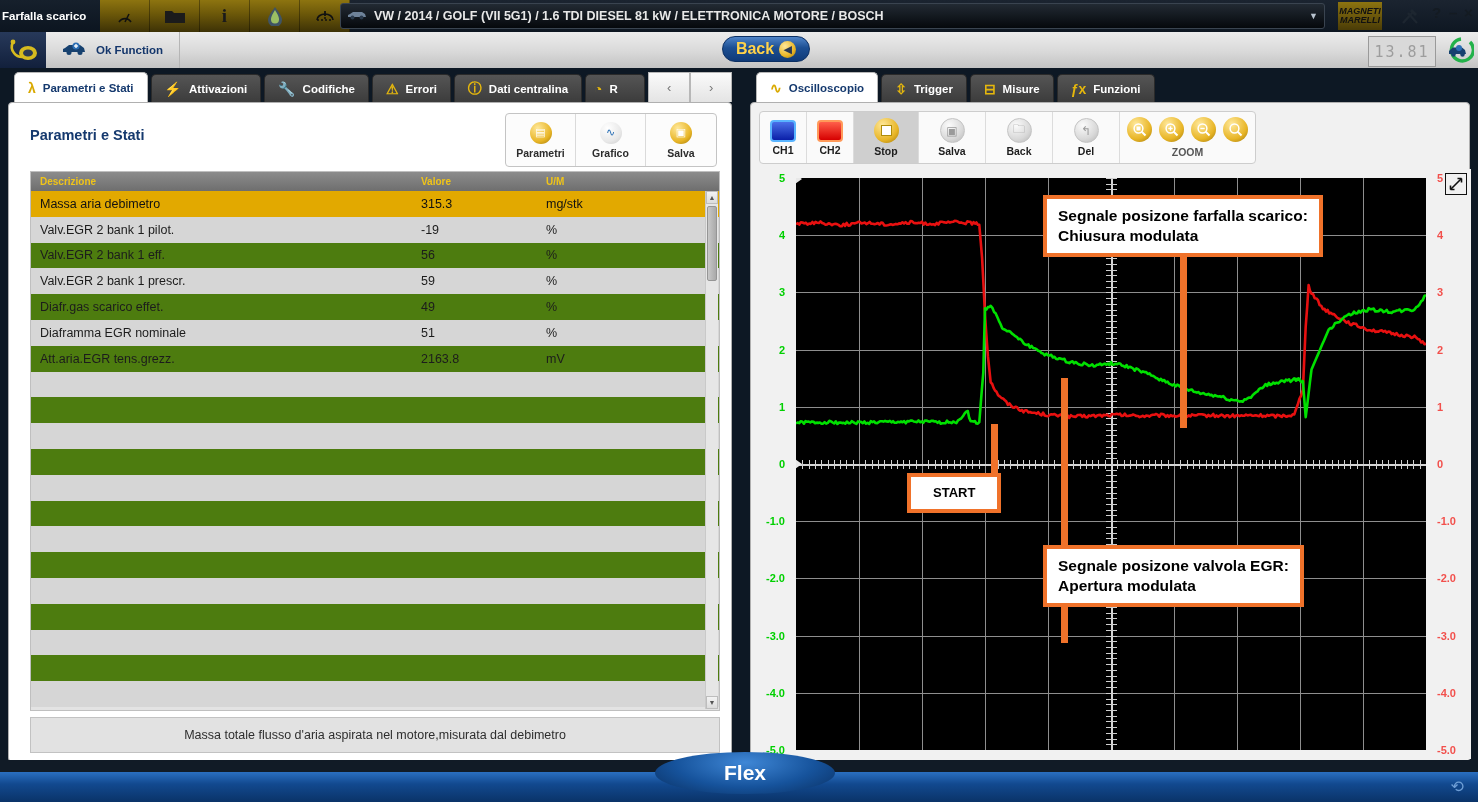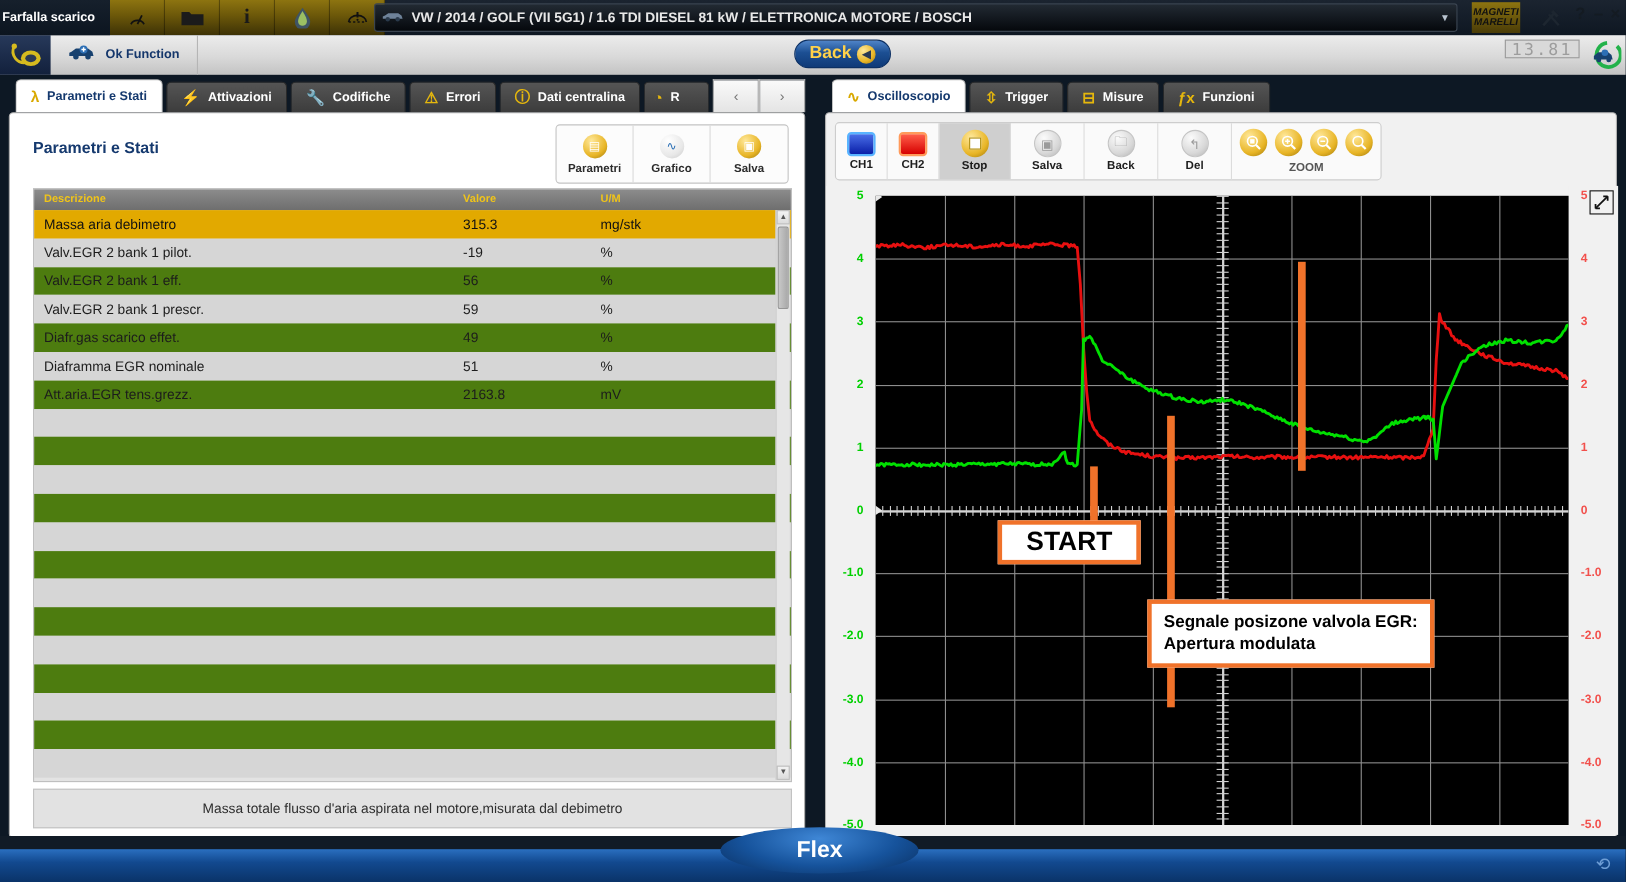--- a/index.html
+++ b/index.html
@@ -77,21 +77,21 @@
     border:1px solid #0b2f63; border-radius:13px;
     display:flex; align-items:center; justify-content:center; gap:5px;
   }
   .backbtn .t { color:#ffd24a; font-size:16px; font-weight:bold; }
   .backbtn .arr {
     width:17px; height:17px; border-radius:50%;
     background: radial-gradient(circle at 35% 30%,#ffe89a,#e8b526 60%,#9c7509);
     color:#2b3a54; font-size:11px; display:flex; align-items:center; justify-content:center;
   }
   .lcd {
-    position:absolute; left:1368px; top:4px; width:68px; height:17px;
+    position:absolute; left:1368px; top:4px; width:68px; height:31px;
     border:1px solid #9a9a9a; background:#d9d9d9;
     display:flex; align-items:center; justify-content:center;
     font-family:"DejaVu Sans Mono", monospace; font-size:15px;
     color:#9d9d9d; letter-spacing:2px;
   }
   .connico {
     position:absolute; left:1442px; top:32px; width:34px; height:36px;
     display:flex; align-items:center; justify-content:center;
   }
 
@@ -242,21 +242,21 @@
     border-left:7px solid #e8e8e8;
   }
 
   .marker { position:absolute; width:7px; background:#f0722a; }
 
   .callout {
     position:absolute; background:#fff; border:4px solid #f0722a;
     padding:7px 11px; font-size:15.5px; font-weight:bold; color:#000;
     line-height:20px; white-space:pre-line;
   }
-  .callout.start { font-size:24px; padding:6px 22px; }
+  .callout.start { font-size:13px; padding:6px 22px; }
 
   .expandbtn {
     position:absolute; right:4px; top:4px; width:22px; height:22px;
     border:1.5px solid #111; background:#f1f1f1;
     display:flex; align-items:center; justify-content:center;
     font-size:13px; color:#111;
   }
 
   
   .botbar {
@@ -874,20 +874,22 @@
           <div class="arrowmark" style="left: -1px; top: -4px;"></div>
           <svg id="traces" width="630" height="572" viewBox="0 0 630 572" style="position:absolute;left:0;top:0;">
             <path d="M0.0 46.3 L1.6 45.2 L3.3 46.6 L4.9 44.3 L6.5 44.5 L8.2 45.4 L9.8 44.7 L11.5 46.6 L13.1 45.6 L14.7 46.0 L16.4 44.0 L18.0 45.9 L19.6 43.9 L21.3 44.8 L22.9 45.0 L24.5 43.4 L26.2 45.0 L27.8 45.5 L29.5 46.8 L31.1 46.4 L32.7 45.3 L34.4 46.0 L36.0 47.1 L37.6 46.2 L39.3 45.8 L40.9 46.1 L42.5 46.9 L44.2 48.2 L45.8 48.2 L47.5 45.8 L49.1 48.0 L50.7 44.9 L52.4 47.6 L54.0 47.4 L55.6 45.2 L57.3 45.3 L58.9 45.4 L60.5 44.8 L62.2 43.9 L63.8 43.8 L65.5 45.5 L67.1 45.1 L68.7 44.5 L70.4 46.1 L72.0 45.2 L73.6 43.9 L75.3 45.8 L76.9 45.7 L78.5 46.2 L80.2 45.7 L81.8 45.0 L83.5 46.7 L85.1 44.6 L86.7 44.9 L88.4 47.5 L90.0 47.5 L91.6 47.2 L93.3 46.8 L94.9 46.2 L96.5 46.9 L98.2 46.4 L99.8 45.9 L101.5 46.3 L103.1 45.4 L104.7 45.7 L106.4 44.3 L108.0 45.6 L109.6 44.1 L111.3 45.7 L112.9 45.7 L114.5 43.1 L116.2 43.3 L117.8 44.9 L119.5 45.1 L121.1 45.3 L122.7 44.7 L124.4 45.0 L126.0 43.7 L127.6 46.7 L129.3 44.6 L130.9 46.7 L132.5 46.6 L134.2 45.8 L135.8 46.6 L137.5 46.2 L139.1 47.1 L140.7 44.9 L142.4 46.6 L144.0 43.8 L145.6 43.7 L147.3 44.1 L148.9 44.4 L150.5 44.8 L152.2 43.6 L153.8 44.5 L155.5 44.0 L157.1 43.8 L158.7 42.8 L160.4 43.0 L161.9 43.6 L163.5 44.7 L165.0 44.4 L166.6 45.1 L168.2 45.5 L169.7 46.1 L171.3 43.4 L172.9 43.7 L174.4 43.7 L176.0 46.5 L177.5 44.2 L179.0 45.7 L180.4 44.5 L181.8 46.8 L183.3 46.9 L184.7 63.5 L186.1 80.1 L187.6 108.7 L189.0 137.3 L190.4 157.3 L191.9 178.2 L193.3 191.1 L194.7 204.4 L196.2 206.0 L197.6 209.9 L199.0 212.5 L200.5 213.8 L202.1 217.2 L203.7 218.4 L205.4 219.9 L207.0 220.4 L208.6 222.0 L210.3 223.5 L211.9 226.9 L213.5 225.4 L215.0 227.6 L216.6 229.4 L218.2 229.6 L219.7 228.7 L221.3 229.4 L222.8 231.9 L224.4 232.8 L226.0 232.0 L227.5 234.3 L229.1 232.3 L230.7 232.3 L232.4 234.4 L234.0 234.0 L235.6 234.7 L237.3 234.7 L238.9 234.7 L240.5 235.8 L242.2 234.2 L243.8 236.3 L245.5 237.3 L247.1 234.7 L248.7 237.5 L250.4 238.0 L252.0 238.2 L253.6 236.9 L255.3 236.2 L256.9 236.5 L258.5 236.0 L260.2 237.1 L261.8 238.3 L263.5 237.2 L265.1 236.3 L266.7 239.1 L268.4 238.9 L270.0 238.9 L271.6 237.4 L273.3 239.9 L274.9 237.2 L276.5 238.3 L278.2 238.6 L279.8 238.9 L281.5 237.0 L283.1 237.0 L284.7 236.8 L286.4 238.8 L288.0 237.0 L289.6 239.1 L291.3 239.4 L292.9 237.4 L294.5 238.1 L296.2 237.3 L297.8 236.9 L299.5 238.9 L301.1 237.5 L302.7 237.1 L304.4 236.9 L306.0 238.7 L307.6 236.9 L309.3 237.2 L310.9 236.6 L312.5 238.0 L314.2 238.4 L315.8 236.0 L317.5 236.2 L319.1 236.2 L320.7 235.7 L322.4 236.4 L324.0 235.7 L325.6 237.9 L327.3 237.6 L328.9 235.7 L330.5 237.9 L332.2 238.0 L333.8 237.6 L335.5 237.3 L337.1 236.5 L338.7 237.1 L340.4 238.0 L342.0 238.0 L343.6 239.1 L345.3 238.6 L346.9 237.7 L348.5 238.9 L350.2 237.6 L351.8 237.7 L353.5 238.6 L355.1 237.2 L356.7 236.7 L358.4 236.8 L360.0 236.0 L361.6 236.6 L363.3 238.7 L364.9 235.9 L366.5 236.0 L368.2 236.7 L369.8 238.8 L371.5 237.1 L373.1 238.9 L374.7 237.1 L376.4 238.3 L378.0 237.6 L379.6 238.8 L381.3 238.3 L382.9 237.8 L384.5 236.3 L386.2 238.9 L387.8 238.2 L389.5 237.8 L391.1 238.8 L392.7 237.4 L394.4 238.5 L396.0 236.4 L397.6 237.1 L399.3 237.4 L400.9 237.1 L402.5 236.2 L404.2 236.2 L405.8 236.3 L407.5 236.6 L409.1 237.0 L410.7 238.9 L412.4 236.9 L414.0 238.3 L415.6 237.7 L417.3 236.0 L418.9 239.0 L420.5 237.4 L422.2 238.8 L423.8 237.6 L425.5 236.6 L427.1 237.5 L428.7 239.2 L430.4 237.3 L432.0 237.2 L433.6 239.1 L435.3 238.1 L436.9 236.4 L438.5 239.2 L440.2 237.4 L441.8 237.0 L443.5 238.1 L445.1 237.3 L446.7 237.8 L448.4 237.8 L450.0 236.6 L451.6 237.4 L453.3 237.0 L454.9 236.9 L456.5 237.8 L458.2 237.6 L459.8 237.2 L461.5 237.7 L463.1 238.3 L464.7 236.2 L466.4 238.9 L468.0 237.8 L469.6 238.7 L471.3 236.9 L472.9 237.8 L474.5 237.1 L476.2 236.7 L477.8 237.1 L479.5 239.5 L481.1 236.9 L482.7 237.2 L484.2 238.0 L485.8 238.9 L487.3 236.8 L488.9 237.8 L490.5 238.8 L492.0 238.0 L493.6 237.7 L495.1 238.3 L496.7 236.3 L498.3 236.4 L500.0 231.2 L501.7 226.8 L503.4 220.9 L505.1 217.6 L506.9 211.6 L508.3 180.2 L509.7 148.7 L511.2 128.7 L512.6 107.1 L514.0 112.8 L515.5 115.7 L517.1 116.1 L518.7 120.3 L520.4 120.5 L522.0 122.2 L523.6 127.1 L525.3 127.9 L526.9 131.3 L528.5 130.9 L530.0 133.7 L531.6 131.9 L533.2 135.5 L534.7 134.8 L536.3 136.1 L537.8 136.0 L539.4 137.7 L541.0 139.5 L542.5 140.5 L544.1 141.0 L545.7 140.7 L547.4 141.3 L549.0 143.3 L550.6 144.8 L552.3 143.4 L553.9 146.5 L555.5 147.2 L557.1 145.3 L558.7 145.7 L560.2 145.9 L561.8 148.6 L563.4 149.2 L564.9 149.8 L566.5 149.3 L568.0 149.7 L569.6 151.4 L571.2 152.5 L572.7 152.3 L574.4 152.3 L576.0 153.2 L577.6 151.7 L579.3 153.9 L580.9 153.6 L582.5 153.6 L584.2 152.5 L585.8 152.4 L587.5 153.7 L589.1 152.9 L590.7 154.7 L592.4 153.6 L594.0 153.8 L595.6 156.1 L597.3 155.3 L598.9 157.0 L600.5 155.1 L602.2 157.3 L603.8 158.1 L605.5 156.9 L607.1 158.5 L608.7 158.9 L610.4 156.8 L612.0 157.5 L613.6 158.1 L615.3 160.0 L616.9 159.3 L618.5 157.7 L620.2 159.6 L621.8 160.9 L623.5 161.5 L625.1 164.5 L626.7 163.4 L628.4 166.1 L630.0 165.9" fill="none" stroke="#e81010" stroke-width="2.6" stroke-linejoin="round"></path>
             <path d="M0.0 245.5 L1.6 244.5 L3.2 245.1 L4.8 243.2 L6.4 243.7 L8.0 245.7 L9.5 243.2 L11.1 243.8 L12.7 243.6 L14.3 244.4 L15.9 243.5 L17.5 243.8 L19.1 245.2 L20.7 244.6 L22.3 244.9 L23.9 244.5 L25.5 245.7 L27.0 245.7 L28.6 244.1 L30.2 245.7 L31.8 244.9 L33.4 242.8 L35.0 243.4 L36.6 244.5 L38.2 245.5 L39.8 243.4 L41.4 246.0 L43.0 244.5 L44.5 244.6 L46.1 245.1 L47.7 244.8 L49.3 245.7 L50.9 243.5 L52.5 245.1 L54.1 245.2 L55.7 243.2 L57.3 244.1 L58.9 245.1 L60.5 245.9 L62.0 243.4 L63.6 243.9 L65.2 243.9 L66.8 245.2 L68.4 243.5 L70.0 245.6 L71.6 244.8 L73.2 245.9 L74.8 243.2 L76.4 244.2 L78.0 243.4 L79.5 245.0 L81.1 245.1 L82.7 244.1 L84.3 243.2 L85.9 243.2 L87.5 243.6 L89.1 242.9 L90.7 243.4 L92.3 243.7 L93.9 242.9 L95.5 244.4 L97.0 243.2 L98.6 244.8 L100.2 244.8 L101.8 243.8 L103.4 244.3 L105.0 243.5 L106.6 244.2 L108.2 243.2 L109.8 245.3 L111.4 243.1 L113.0 243.4 L114.5 242.6 L116.1 242.5 L117.7 243.5 L119.3 243.8 L120.9 244.1 L122.5 242.4 L124.1 244.2 L125.7 243.5 L127.3 244.8 L128.9 242.6 L130.5 242.5 L132.0 243.3 L133.6 243.8 L135.2 242.9 L136.8 242.7 L138.4 243.5 L140.0 243.4 L141.6 244.9 L143.2 243.4 L144.7 245.7 L146.3 245.2 L147.9 245.2 L149.4 245.3 L151.0 242.6 L152.6 244.6 L154.1 244.3 L155.7 245.1 L157.2 243.5 L158.8 244.4 L160.4 245.1 L162.0 242.3 L163.6 241.4 L165.3 240.3 L166.9 238.3 L168.5 235.6 L170.2 233.6 L171.8 233.0 L173.2 239.9 L174.7 243.2 L176.1 243.2 L177.5 243.6 L179.0 243.1 L180.4 245.5 L181.8 245.7 L183.3 244.2 L184.6 227.7 L185.9 211.1 L187.3 194.5 L188.1 163.0 L189.0 130.2 L190.4 131.6 L191.9 129.1 L193.3 128.9 L194.7 127.8 L196.4 129.8 L198.0 133.9 L199.6 135.2 L201.3 139.1 L202.9 142.8 L204.5 146.0 L206.2 150.3 L207.8 151.3 L209.5 152.0 L211.1 153.3 L212.7 153.0 L214.4 153.8 L216.0 155.6 L217.6 156.8 L219.3 158.2 L220.9 159.1 L222.5 161.3 L224.2 160.8 L225.8 162.4 L227.5 165.2 L229.1 166.5 L230.7 167.0 L232.4 166.4 L234.0 169.7 L235.6 168.0 L237.3 170.2 L238.9 170.3 L240.5 171.1 L242.2 172.7 L243.8 173.2 L245.5 175.1 L247.1 175.5 L248.7 177.3 L250.4 175.6 L252.0 177.5 L253.6 177.5 L255.3 176.8 L256.9 179.5 L258.5 178.8 L260.2 181.0 L261.8 181.2 L263.5 180.2 L265.1 180.7 L266.7 181.2 L268.4 180.7 L270.0 184.2 L271.6 184.5 L273.3 185.1 L274.9 183.9 L276.5 183.3 L278.2 185.3 L279.8 184.0 L281.5 185.5 L283.1 186.6 L284.7 187.1 L286.4 187.1 L288.0 184.7 L289.6 185.6 L291.3 186.7 L292.9 187.9 L294.5 187.5 L296.2 186.3 L297.8 188.4 L299.4 188.1 L300.9 186.7 L302.5 186.8 L304.1 185.5 L305.6 187.1 L307.2 186.3 L308.8 185.6 L310.3 186.7 L311.9 185.5 L313.4 187.1 L315.0 184.0 L316.6 186.8 L318.1 186.5 L319.7 185.8 L321.2 186.2 L322.8 185.3 L324.4 185.8 L325.9 187.8 L327.5 187.9 L329.1 189.2 L330.6 187.0 L332.2 189.8 L333.8 188.7 L335.5 189.5 L337.1 190.5 L338.7 192.6 L340.4 190.4 L342.0 191.1 L343.6 192.7 L345.3 194.4 L346.9 193.4 L348.5 194.1 L350.2 194.1 L351.8 196.0 L353.5 195.4 L355.1 197.4 L356.7 197.8 L358.4 198.6 L360.0 200.1 L361.6 200.6 L363.3 202.3 L364.9 200.8 L366.5 202.9 L368.2 202.0 L369.8 204.4 L371.5 203.6 L373.1 205.8 L374.7 206.4 L376.4 207.4 L378.0 206.2 L379.6 208.5 L381.3 206.6 L382.9 207.5 L384.5 209.2 L386.2 209.4 L387.8 209.1 L389.5 210.7 L391.1 211.5 L392.7 212.6 L394.4 211.8 L396.0 211.6 L397.6 213.7 L399.3 214.1 L400.9 214.6 L402.5 214.0 L404.2 215.9 L405.8 215.5 L407.5 215.0 L409.1 216.2 L410.7 216.7 L412.4 215.9 L414.0 217.1 L415.6 216.9 L417.3 218.6 L418.9 217.1 L420.5 218.1 L422.2 218.5 L423.8 218.2 L425.5 219.0 L427.1 218.0 L428.7 219.7 L430.4 221.7 L432.0 221.9 L433.6 222.7 L435.3 221.4 L436.9 221.9 L438.5 222.3 L440.2 222.0 L441.8 222.7 L443.5 223.6 L445.1 223.2 L446.7 223.8 L448.4 221.4 L450.0 221.5 L451.6 220.3 L453.3 219.5 L454.9 219.7 L456.5 217.4 L458.2 215.8 L459.8 214.4 L461.5 213.4 L463.1 211.1 L464.7 210.0 L466.4 210.2 L468.0 208.3 L469.6 206.0 L471.2 207.9 L472.8 204.8 L474.3 207.0 L475.9 206.1 L477.4 204.5 L479.0 205.7 L480.6 204.7 L482.1 205.4 L483.7 204.0 L485.3 202.5 L486.8 202.8 L488.4 204.0 L489.9 201.6 L491.5 202.4 L493.1 201.3 L494.6 203.8 L496.2 202.3 L497.8 200.5 L499.3 201.1 L500.9 201.1 L502.4 200.3 L504.0 201.8 L501.1 201.2 L498.3 200.4 L500.0 202.7 L501.7 201.6 L503.4 201.8 L505.1 204.1 L506.9 203.1 L508.3 221.1 L509.7 239.1 L511.2 227.2 L512.6 215.4 L514.0 203.5 L515.5 191.6 L517.0 188.0 L518.6 184.3 L520.1 180.7 L521.7 177.1 L523.3 173.4 L524.8 169.8 L526.4 166.1 L528.0 162.5 L529.5 158.9 L531.1 155.2 L532.6 151.7 L534.2 150.1 L535.8 150.4 L537.3 148.7 L538.9 145.3 L540.4 144.7 L542.0 144.4 L543.6 144.0 L545.1 142.1 L546.7 140.7 L548.3 138.7 L549.8 138.1 L551.5 137.0 L553.1 135.9 L554.7 137.2 L556.4 136.2 L558.0 133.7 L559.6 135.4 L561.3 135.2 L562.9 132.8 L564.5 134.6 L566.2 132.6 L567.8 132.1 L569.5 133.5 L571.1 133.4 L572.7 130.1 L574.4 131.3 L576.0 131.1 L577.6 130.5 L579.3 133.5 L580.9 133.4 L582.5 133.3 L584.2 131.5 L585.8 132.0 L587.5 134.1 L589.1 133.4 L590.7 131.9 L592.4 134.8 L594.0 134.6 L595.6 135.0 L597.3 133.6 L598.9 133.3 L600.5 132.6 L602.2 132.2 L603.8 131.5 L605.5 133.9 L607.1 132.9 L608.7 131.5 L610.4 131.3 L612.0 131.4 L613.6 132.0 L615.3 132.9 L616.9 132.6 L618.5 131.6 L620.2 129.2 L621.8 128.3 L623.5 126.5 L625.1 123.4 L626.7 122.2 L628.4 117.9 L630.0 117.3" fill="none" stroke="#00e000" stroke-width="2.6" stroke-linejoin="round"></path>
           </svg>
       </div>
     <div class="marker" style="left: 240px; top: 255px; height: 60px;"></div>
         <div class="marker" style="left: 310px; top: 209px; height: 265px;"></div>
         <div class="marker" style="left: 429px; top: 69px; height: 190px;"></div>
       </div>
+  <div class="callout " style="left: 292px; top: 92px;">Segnale posizone farfalla scarico:
+Chiusura modulata</div>
       <div class="callout start" style="left: 156px; top: 370px;">START</div>
       <div class="callout " style="left: 292px; top: 442px;">Segnale posizone valvola EGR:
 Apertura modulata</div>
     </div>
 
   <div class="darkstrip"></div>
   <div class="botbar">
     <span class="botico">⟲</span>
   </div>
   <div class="flexpill">Flex</div>

